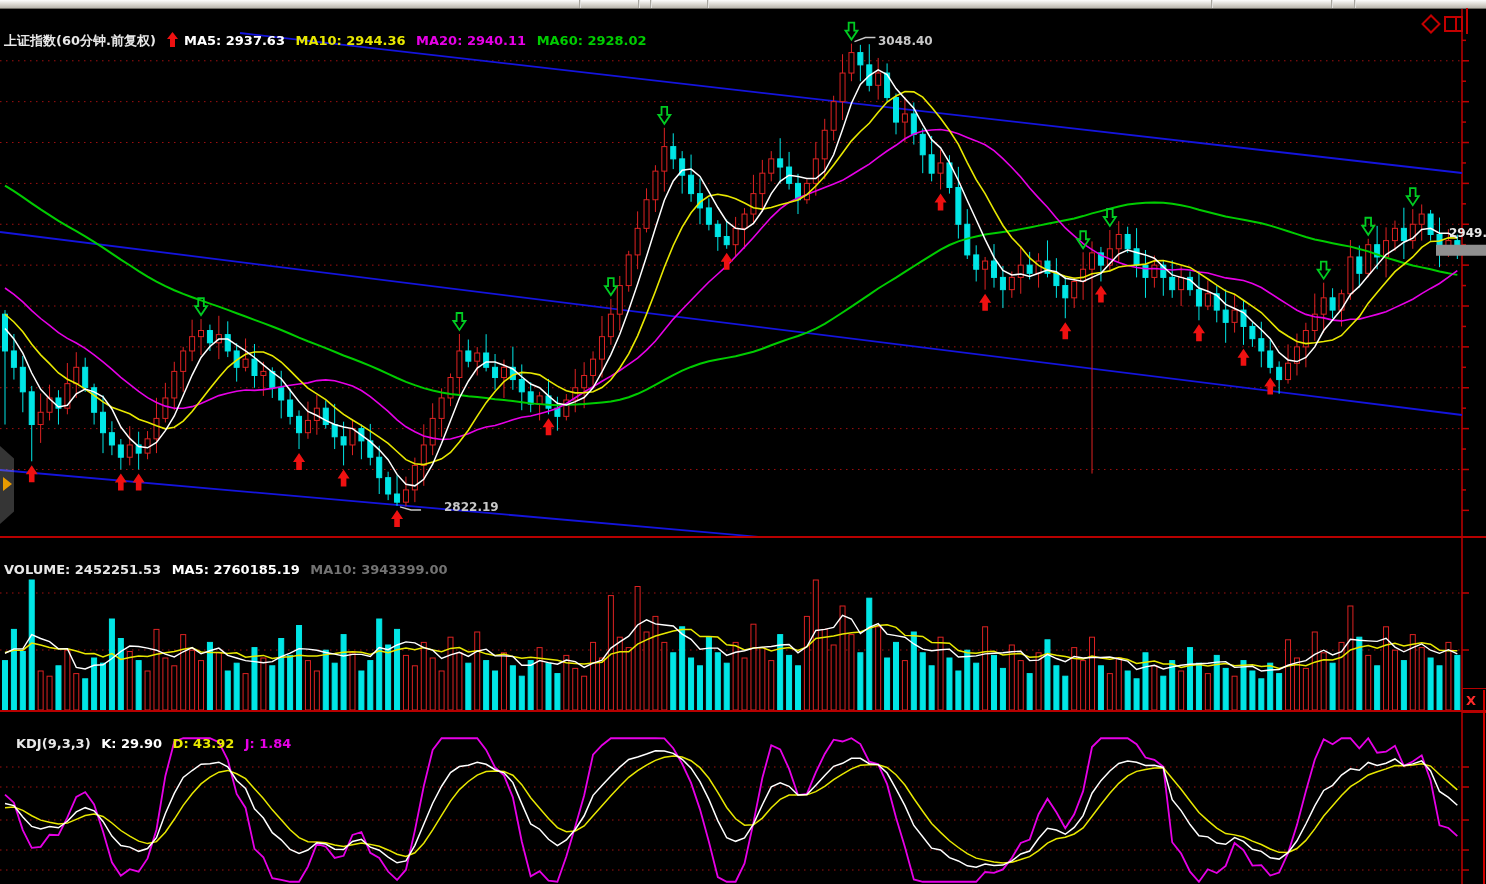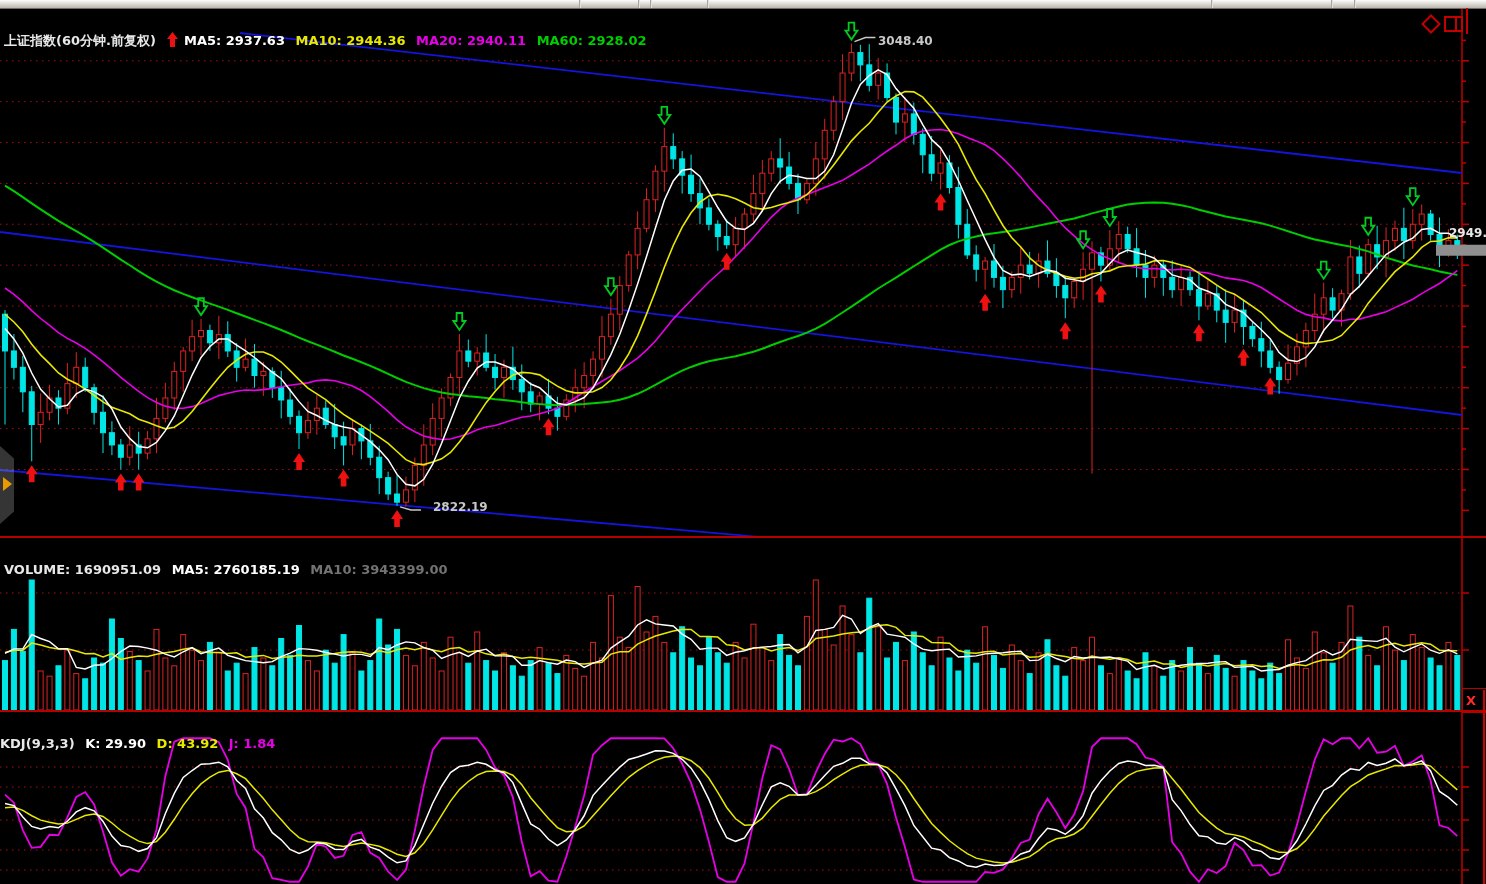--- a/index.html
+++ b/index.html
@@ -682,34 +682,34 @@
   <svg width="13" height="15" style="vertical-align:-2px">
     <path d="M6.5,0 L12,7 H9 V15 H4 V7 H1 Z" fill="#ee1111"></path>
   </svg>
   <span style="color: rgb(255, 255, 255);">MA5: 2937.63</span>
   <span style="color: rgb(232, 232, 0);">MA10: 2944.36</span>
   <span style="color: rgb(230, 0, 230);">MA20: 2940.11</span>
   <span style="color: rgb(0, 204, 0);">MA60: 2928.02</span>
 </div>
 
 <div class="hdr" style="left:4px;top:540px">
-  <span style="color: rgb(232, 232, 232);">VOLUME: 1690951.09</span>
+  <span style="color: rgb(232, 232, 232);">VOLUME: 2452251.53</span>
   <span style="color: rgb(255, 255, 255);">MA5: 2760185.19</span>
   <span style="color: #737373;">MA10: 3943399.00</span>
 </div>
 
-<div class="hdr" style="left:0;top:714px">
+<div class="hdr" style="left:16px;top:714px">
   <span style="color: rgb(232, 232, 232);">KDJ(9,3,3)</span>
   <span style="color: rgb(255, 255, 255);">K: 29.90</span>
   <span style="color: rgb(232, 232, 0);">D: 43.92</span>
   <span style="color: rgb(230, 0, 230);">J: 1.84</span>
 </div>
 
 <div class="annot" style="left: 878px; top: 34px; color: rgb(200, 200, 200);">3048.40</div>
-<div class="annot" style="left: 433px; top: 500px; color: rgb(200, 200, 200);">2822.19</div>
+<div class="annot" style="left: 444px; top: 500px; color: rgb(200, 200, 200);">2822.19</div>
 <div class="annot" style="left: 1421px; top: 226px; color: rgb(232, 232, 232); margin-left: 28px;">2949.</div>
 
 <div class="icon-btn diamond" style="left:1424px;top:17px"></div>
 <div class="icon-btn winicon" style="left:1444px;top:16px">
     <div class="inner"></div>
   </div>
 <div class="vline-red" style="left:1466px;top:8px;height:26px"></div>
 
 <div class="close-cell">
   <span>X</span>

